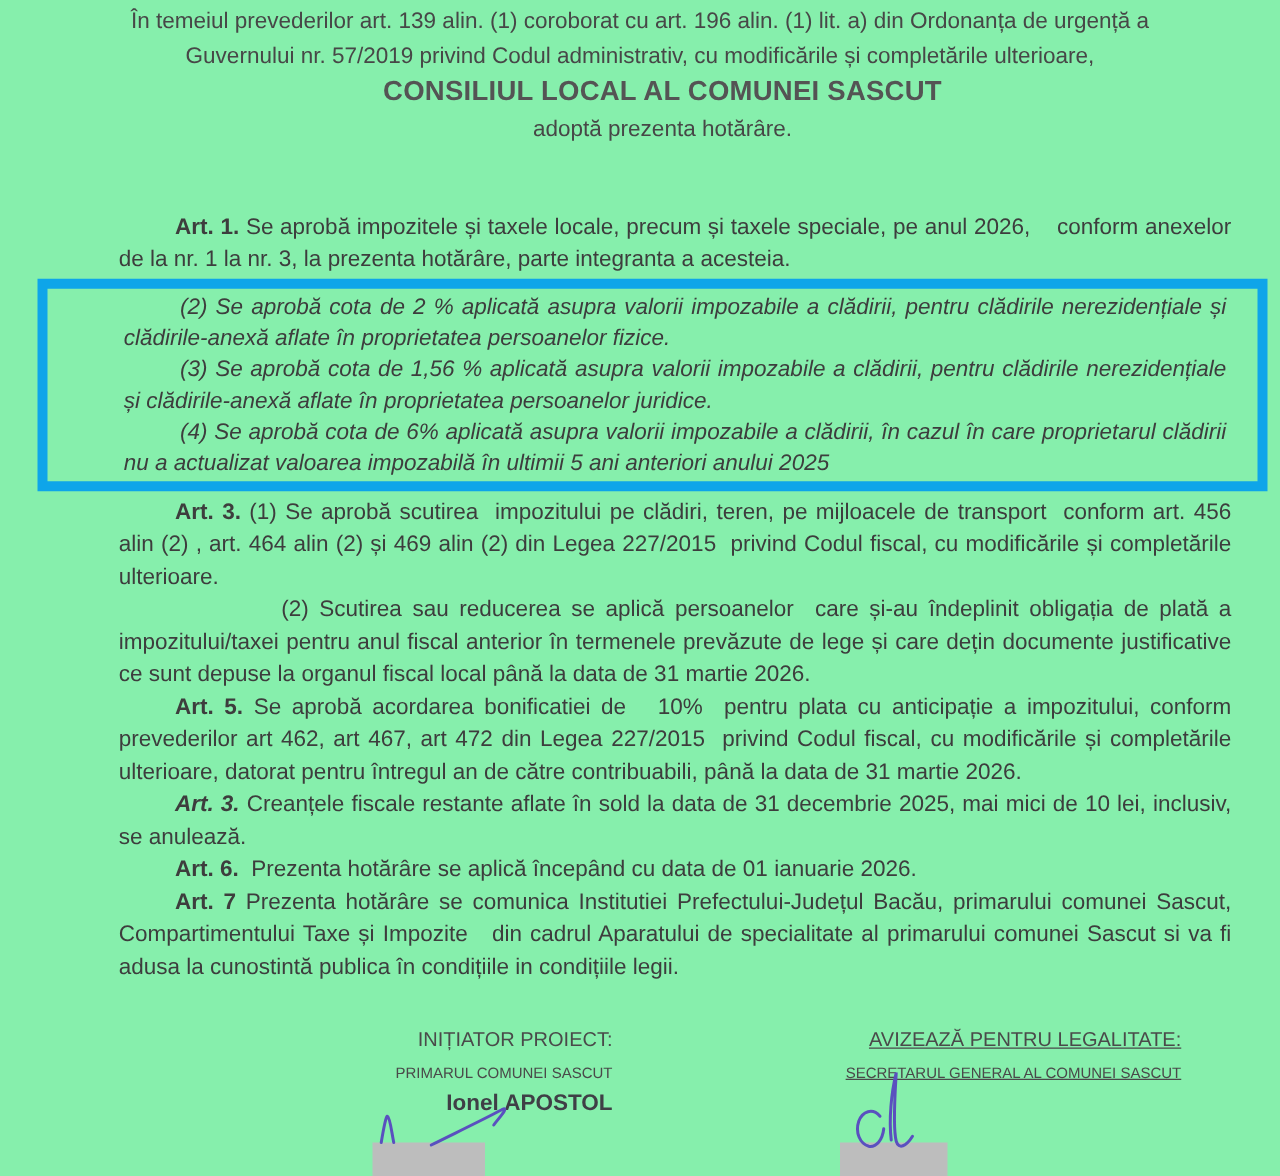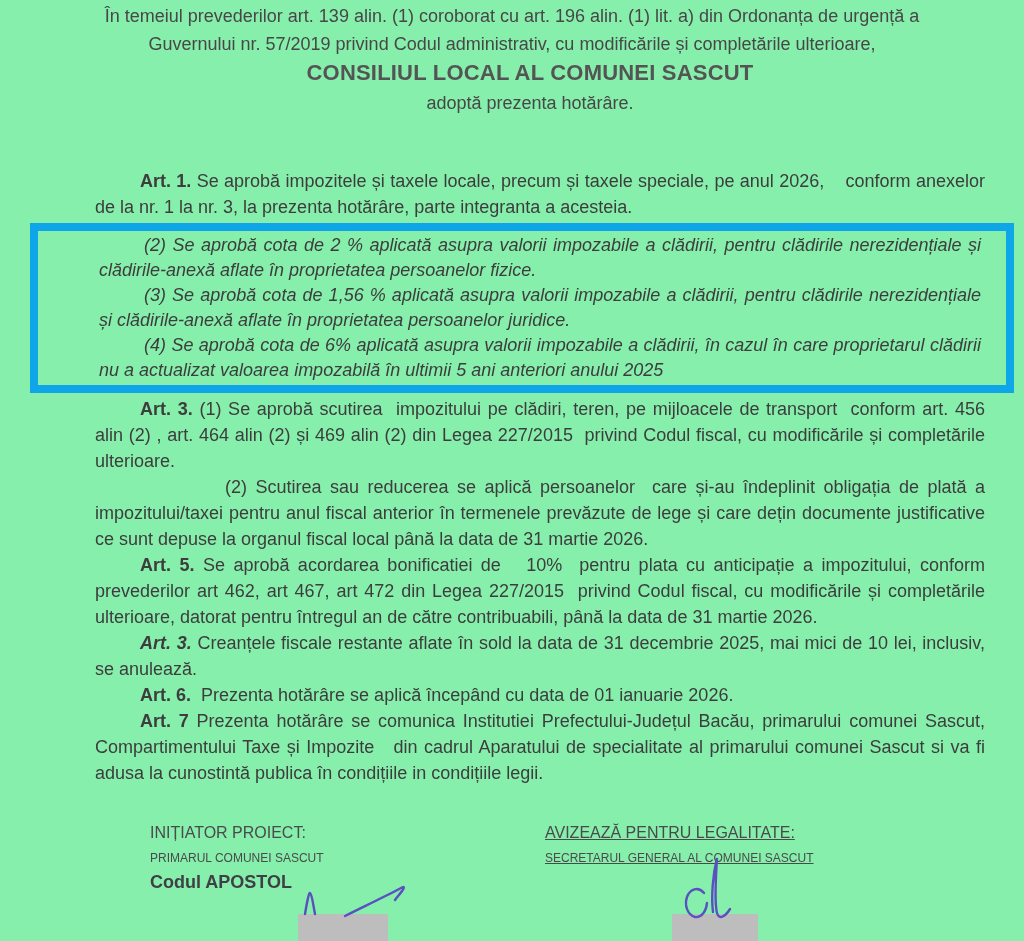--- a/index.html
+++ b/index.html
@@ -45,21 +45,21 @@
   .para.deep-indent { text-indent: 130px; }
   .lead { font-weight: bold; }
   .lead.italic { font-style: italic; }
   .redbox {
     border: 8px solid #0ea5e9;
     margin: 3px -29px 3px -65px;
     padding: 2px 25px 2px 61px;
     font-style: italic;
   }
   .redbox .para { line-height: 25px; }
-  .sig-block { position: absolute; text-align: left; color: #4a4a4a; }
+  .sig-block { position: absolute; text-align: right; color: #4a4a4a; }
   .sig-left  { top: 820px; left: 150px; width: 340px; }
   .sig-right { top: 820px; left: 545px; width: 400px; text-decoration: underline; }
   .sig-role1 { font-size: 16px; line-height: 26px; }
   .sig-role2 { font-size: 12px; line-height: 24px; }
   .sig-name  { font-size: 18px; font-weight: bold; margin-top: 2px; color: #3f3f46; }
   .redaction {
     position: absolute;
     background: #bdbdbd;
     height: 27px;
   }
@@ -102,21 +102,21 @@
 
     <p class="para"><span class="lead">Art. 6.</span><span>  Prezenta hotărâre se aplică începând cu data de 01 ianuarie 2026.</span></p>
 
     <p class="para"><span class="lead">Art. 7</span><span> Prezenta hotărâre se comunica Institutiei Prefectului-Județul Bacău, primarului comunei Sascut, Compartimentului Taxe și Impozite   din cadrul Aparatului de specialitate al primarului comunei Sascut si va fi adusa la cunostintă publica în condițiile in condițiile legii.</span></p>
 
   </div>
 
   <div class="sig-block sig-left">
     <div class="sig-role1">INIȚIATOR PROIECT:</div>
     <div class="sig-role2">PRIMARUL COMUNEI SASCUT</div>
-    <div class="sig-name">Codul APOSTOL</div>
+    <div class="sig-name">Ionel APOSTOL</div>
   </div>
 
   <div class="sig-block sig-right">
     <div class="sig-role1">AVIZEAZĂ PENTRU LEGALITATE:</div>
     <div class="sig-role2">SECRETARUL GENERAL AL COMUNEI SASCUT</div>
   </div>
 
   <div class="redaction redaction-left"></div>
   <div class="redaction redaction-right"></div>
 

